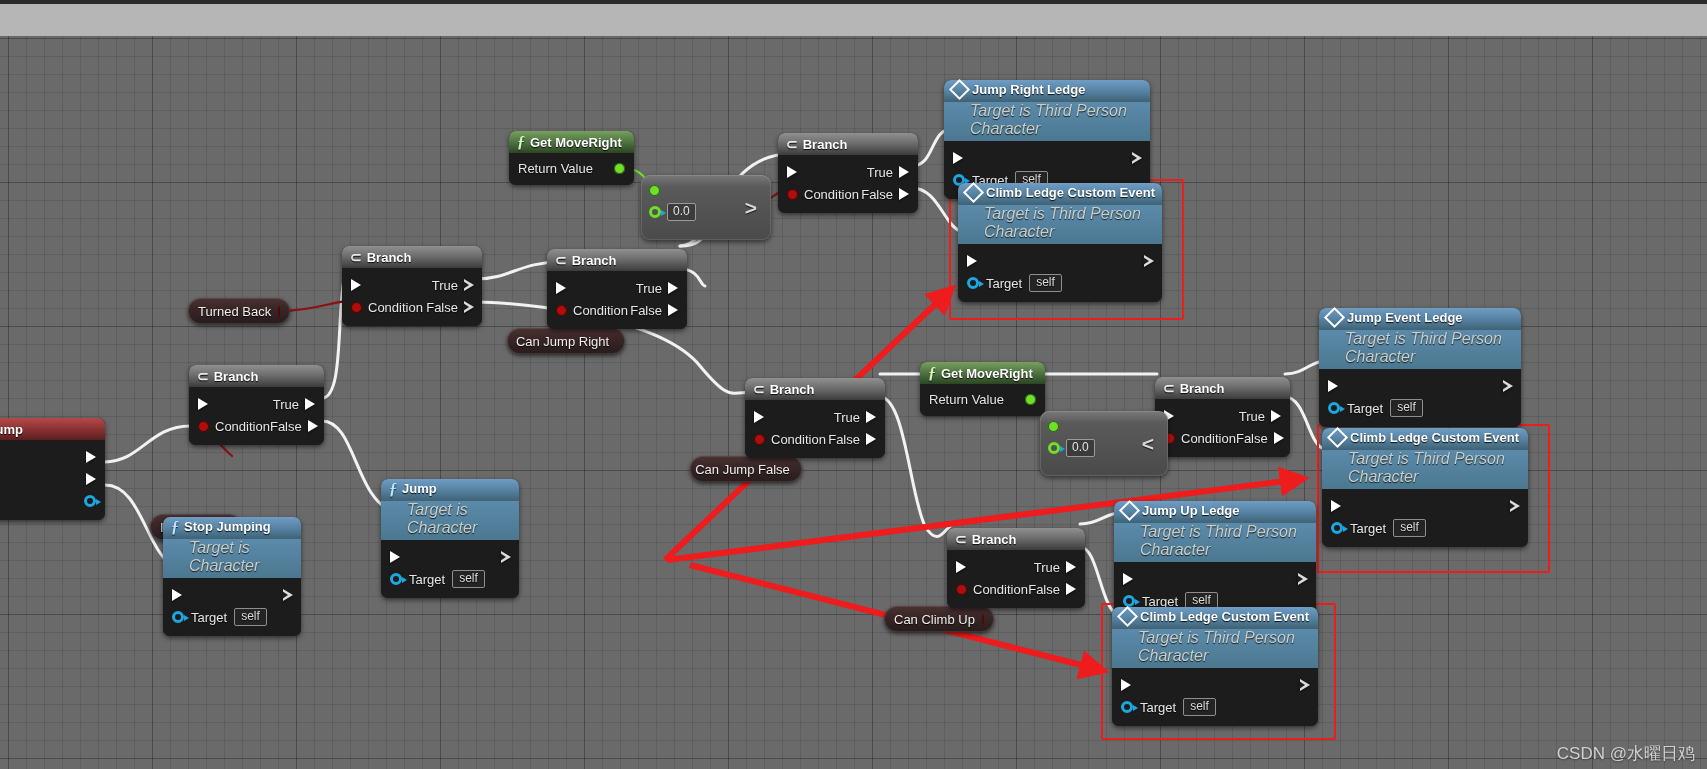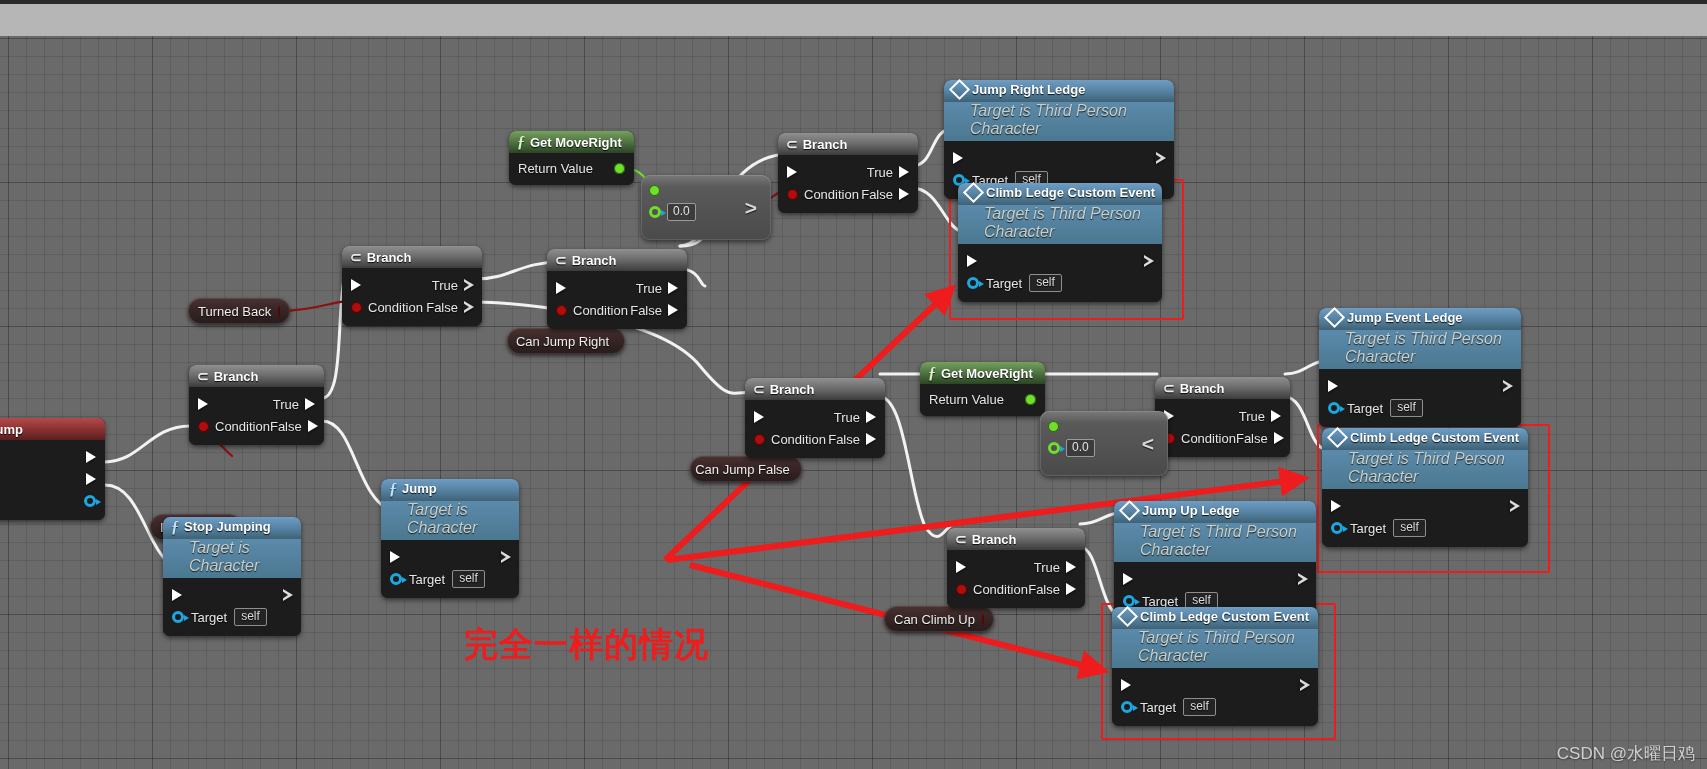--- a/index.html
+++ b/index.html
@@ -652,21 +652,21 @@
           <span class="pin-exec hollow"></span>
         </div>
         <div class="row" style="gap:7px;">
           <span class="pin-ring"></span>
           <span class="lbl">Target</span>
           <span class="self-box">self</span>
         </div>
       </div>
     </div>
 
-    <div class="node" style="left:944px; top:44px; width:230px;">
+    <div class="node" style="left:944px; top:44px; width:206px;">
       <div class="hdr hdr-blue two">
         <span class="diamond"></span>
         <span class="lbl">Jump Right Ledge</span>
       </div>
       <div class="sub hdr-blue-sub">Target is Third Person Character</div>
       <div class="body">
         <div class="row split">
           <span class="pin-exec"></span>
           <span class="pin-exec hollow"></span>
         </div>
@@ -766,18 +766,17 @@
           <span class="pin-exec hollow"></span>
         </div>
         <div class="row" style="gap:7px;">
           <span class="pin-ring"></span>
           <span class="lbl">Target</span>
           <span class="self-box">self</span>
         </div>
       </div>
     </div>
 
-    <div id="cn-note">完全一样的情况</div>
 
     <div id="watermark">CSDN @水曜日鸡</div>
 
   </div>
 </div>
 
 </body></html>

